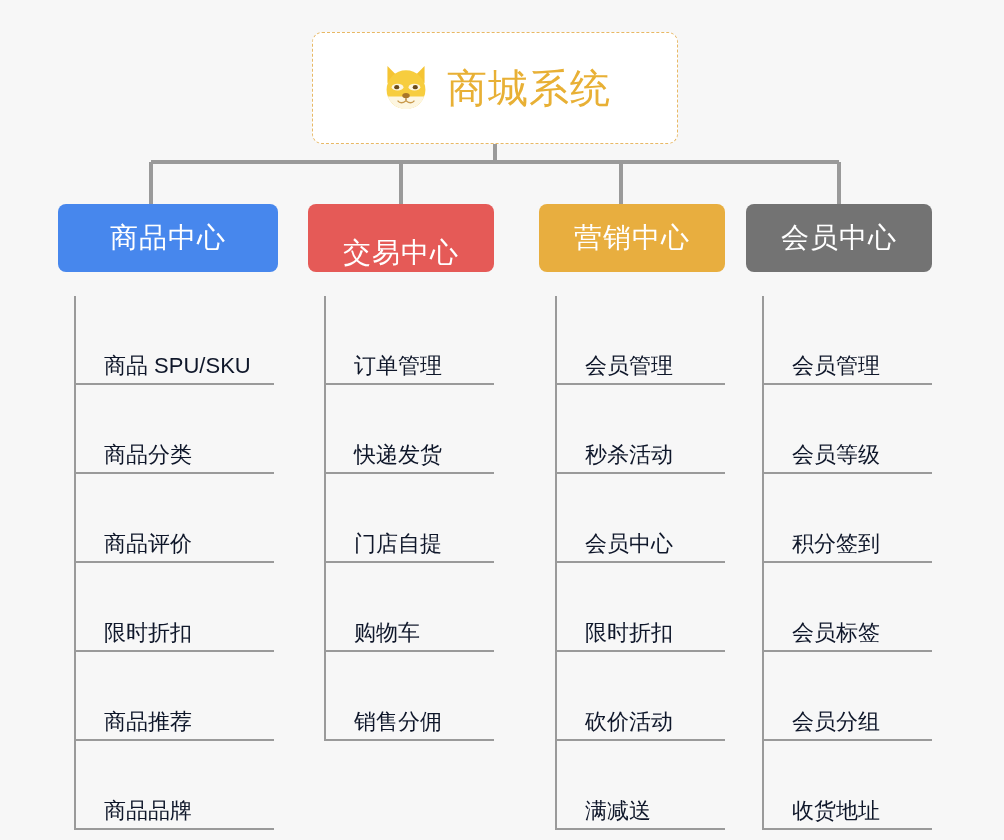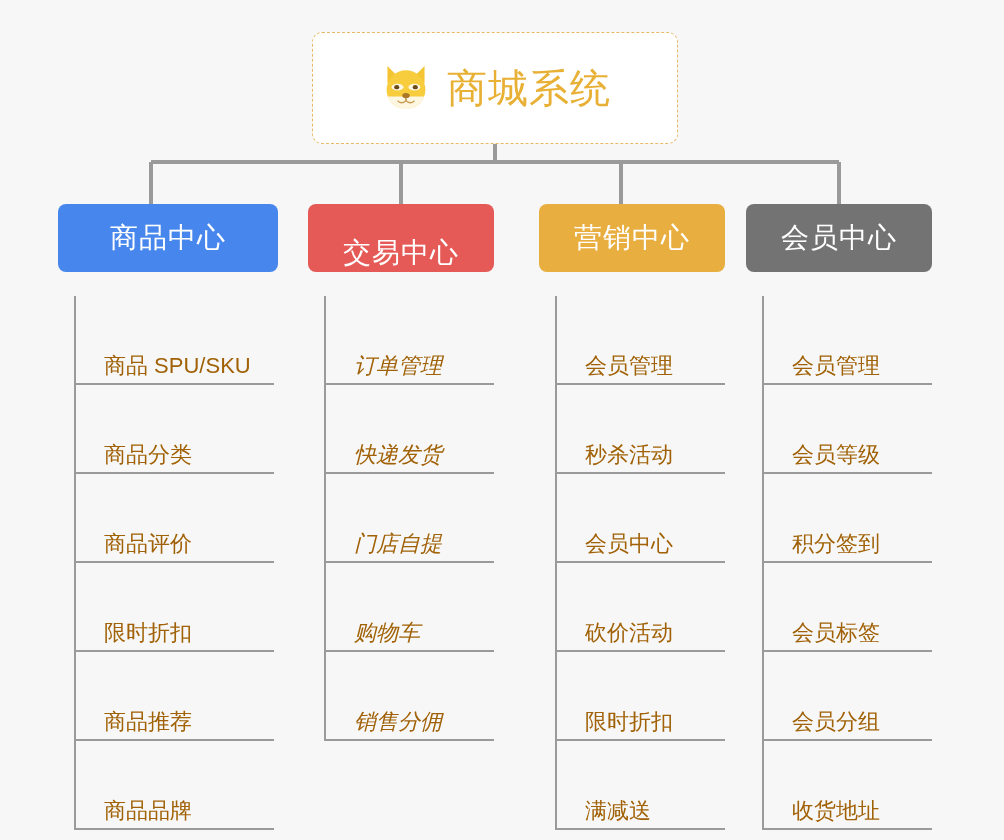--- a/index.html
+++ b/index.html
@@ -98,21 +98,21 @@
   }
   .leaf {
     position: relative;
     height: 89px;
     display: flex;
     align-items: flex-end;
     box-sizing: border-box;
   }
   .leaf-text {
     font-size: 22px;
-    color: #a16207;
+    color: #0f172a;
     white-space: nowrap;
     padding: 0 14px 6px 30px;
     line-height: 1;
     border-bottom: 2px solid #9a9a9a;
     display: block;
     width: 100%;
     box-sizing: border-box;
   }
 </style>
 </head>
@@ -174,21 +174,21 @@
           </div>
           <div class="leaf">
             <span class="leaf-text">商品品牌</span>
           </div>
         </div>
       </div>
       <div class="branch" style="left: 308px; width: 186px;">
         <div class="branch-header" style="background: rgb(229, 90, 87); width: 186px; align-items: flex-end;">
           <span>交易中心</span>
         </div>
-        <div class="leaf-list" style="width: 186px; font-style: italic;">
+        <div class="leaf-list" style="width: 186px;">
           <div class="leaf-spine"></div>
           <div class="leaf">
             <span class="leaf-text">订单管理</span>
           </div>
           <div class="leaf">
             <span class="leaf-text">快递发货</span>
           </div>
           <div class="leaf">
             <span class="leaf-text">门店自提</span>
           </div>
@@ -209,24 +209,24 @@
           <div class="leaf">
             <span class="leaf-text">会员管理</span>
           </div>
           <div class="leaf">
             <span class="leaf-text">秒杀活动</span>
           </div>
           <div class="leaf">
             <span class="leaf-text">会员中心</span>
           </div>
           <div class="leaf">
+            <span class="leaf-text">限时折扣</span>
+          </div>
+          <div class="leaf">
             <span class="leaf-text">砍价活动</span>
-          </div>
-          <div class="leaf">
-            <span class="leaf-text">限时折扣</span>
           </div>
           <div class="leaf">
             <span class="leaf-text">满减送</span>
           </div>
         </div>
       </div>
       <div class="branch" style="left: 746px; width: 186px;">
         <div class="branch-header" style="background: #737373; width: 186px;">
           <span>会员中心</span>
         </div>

